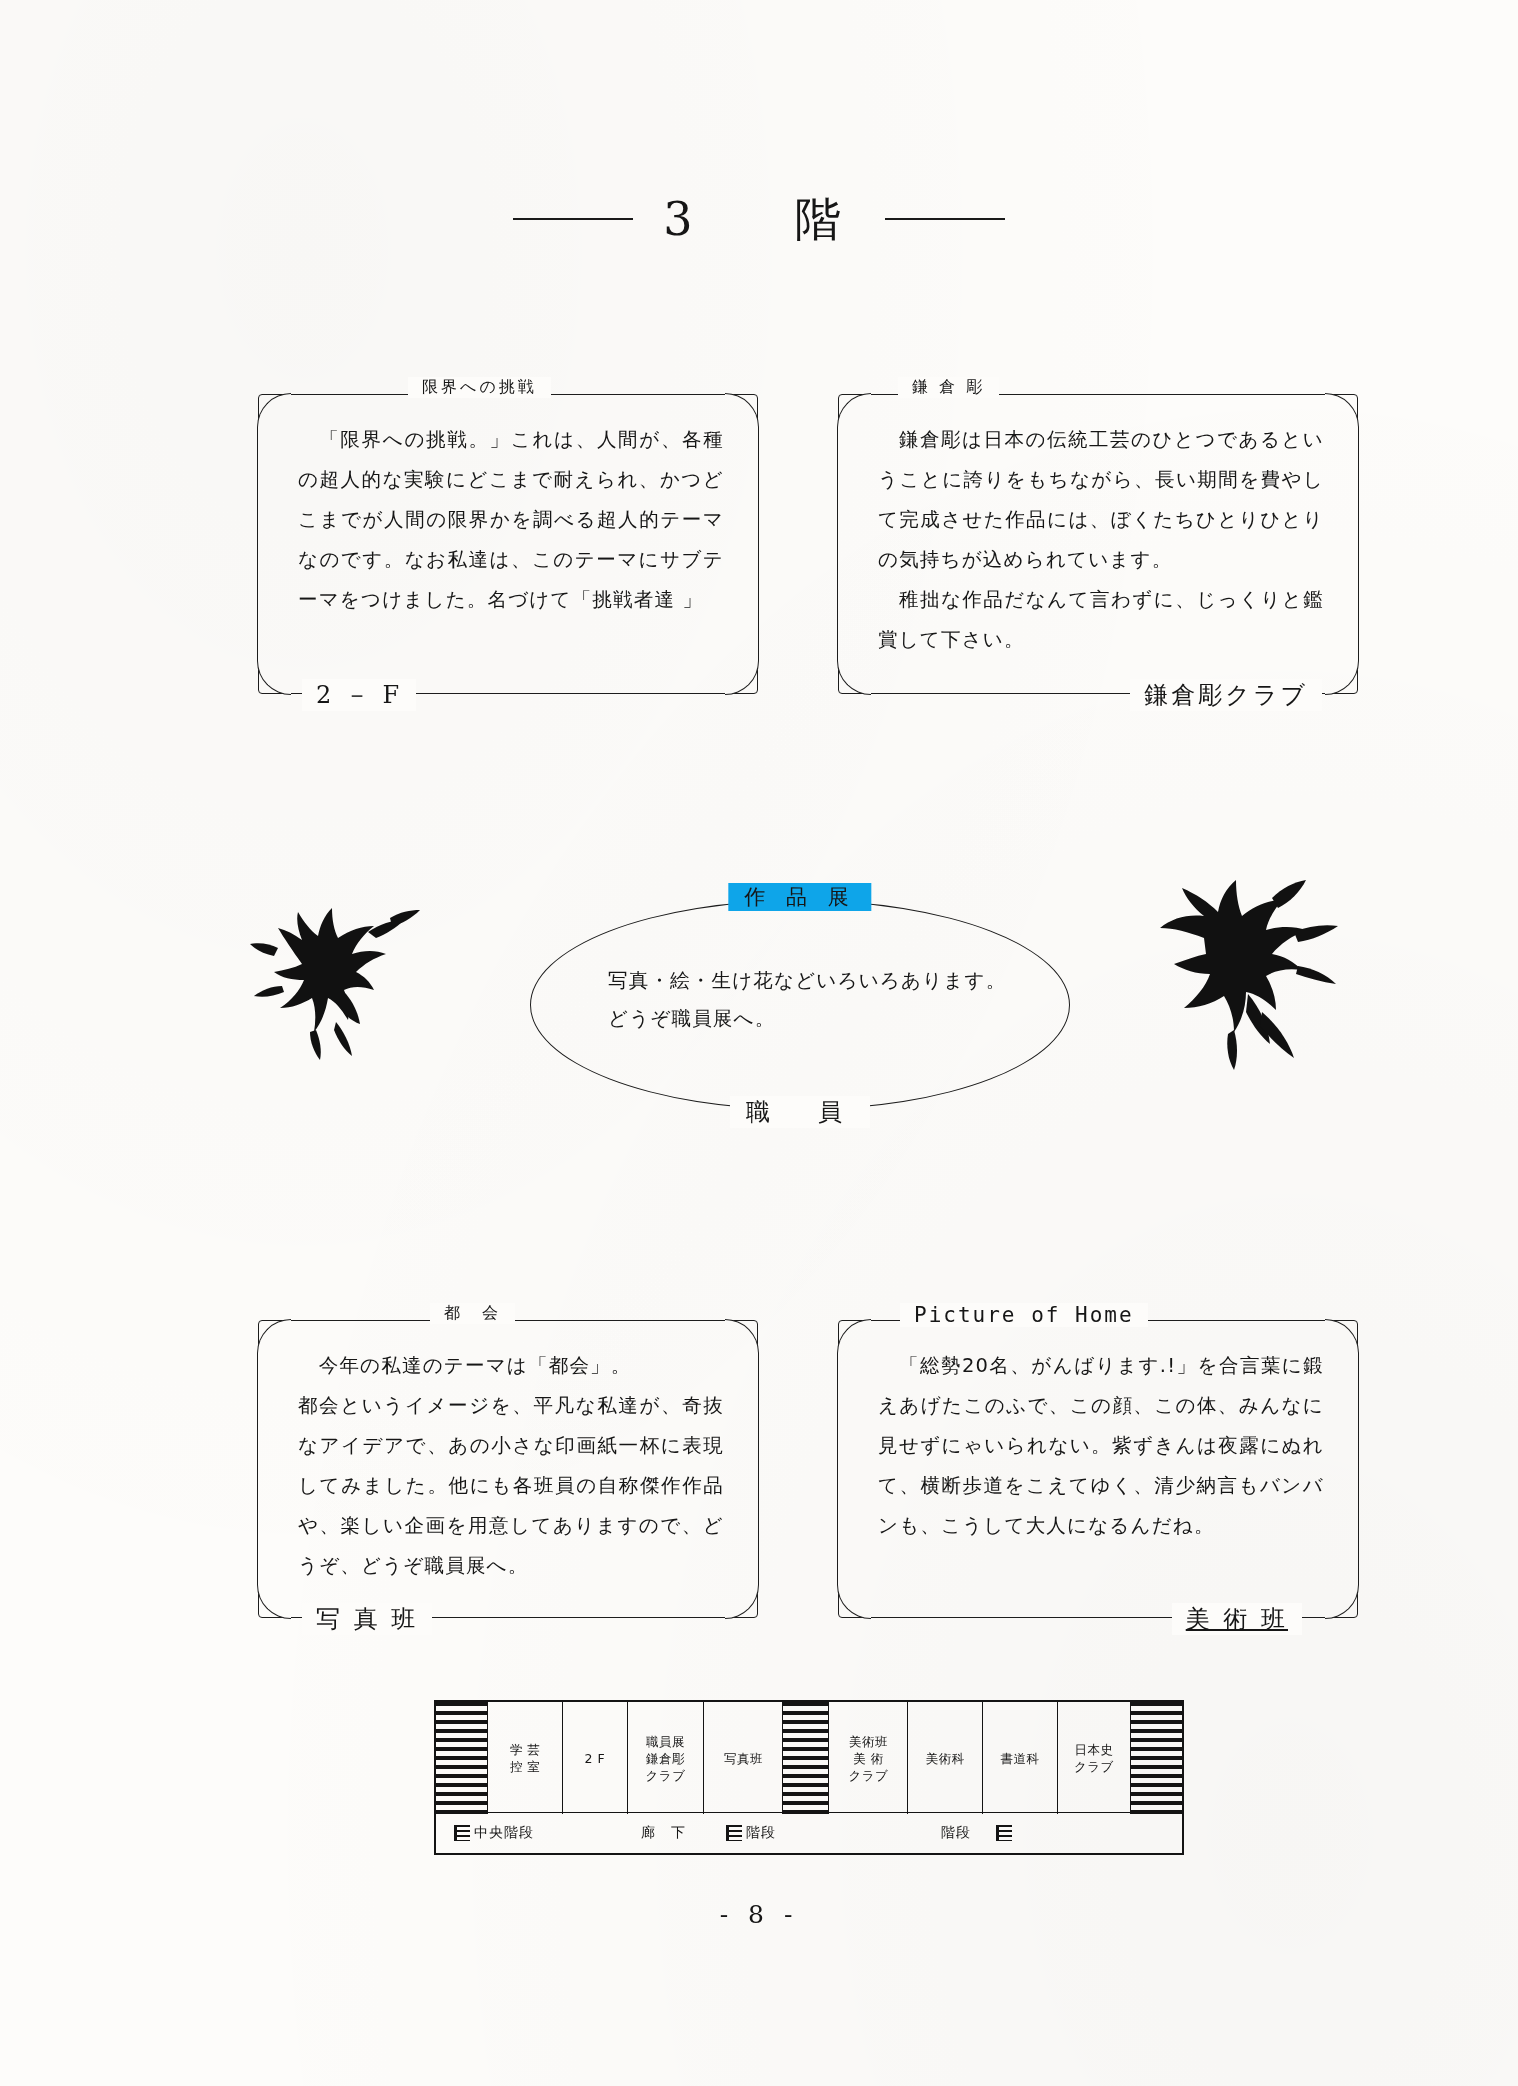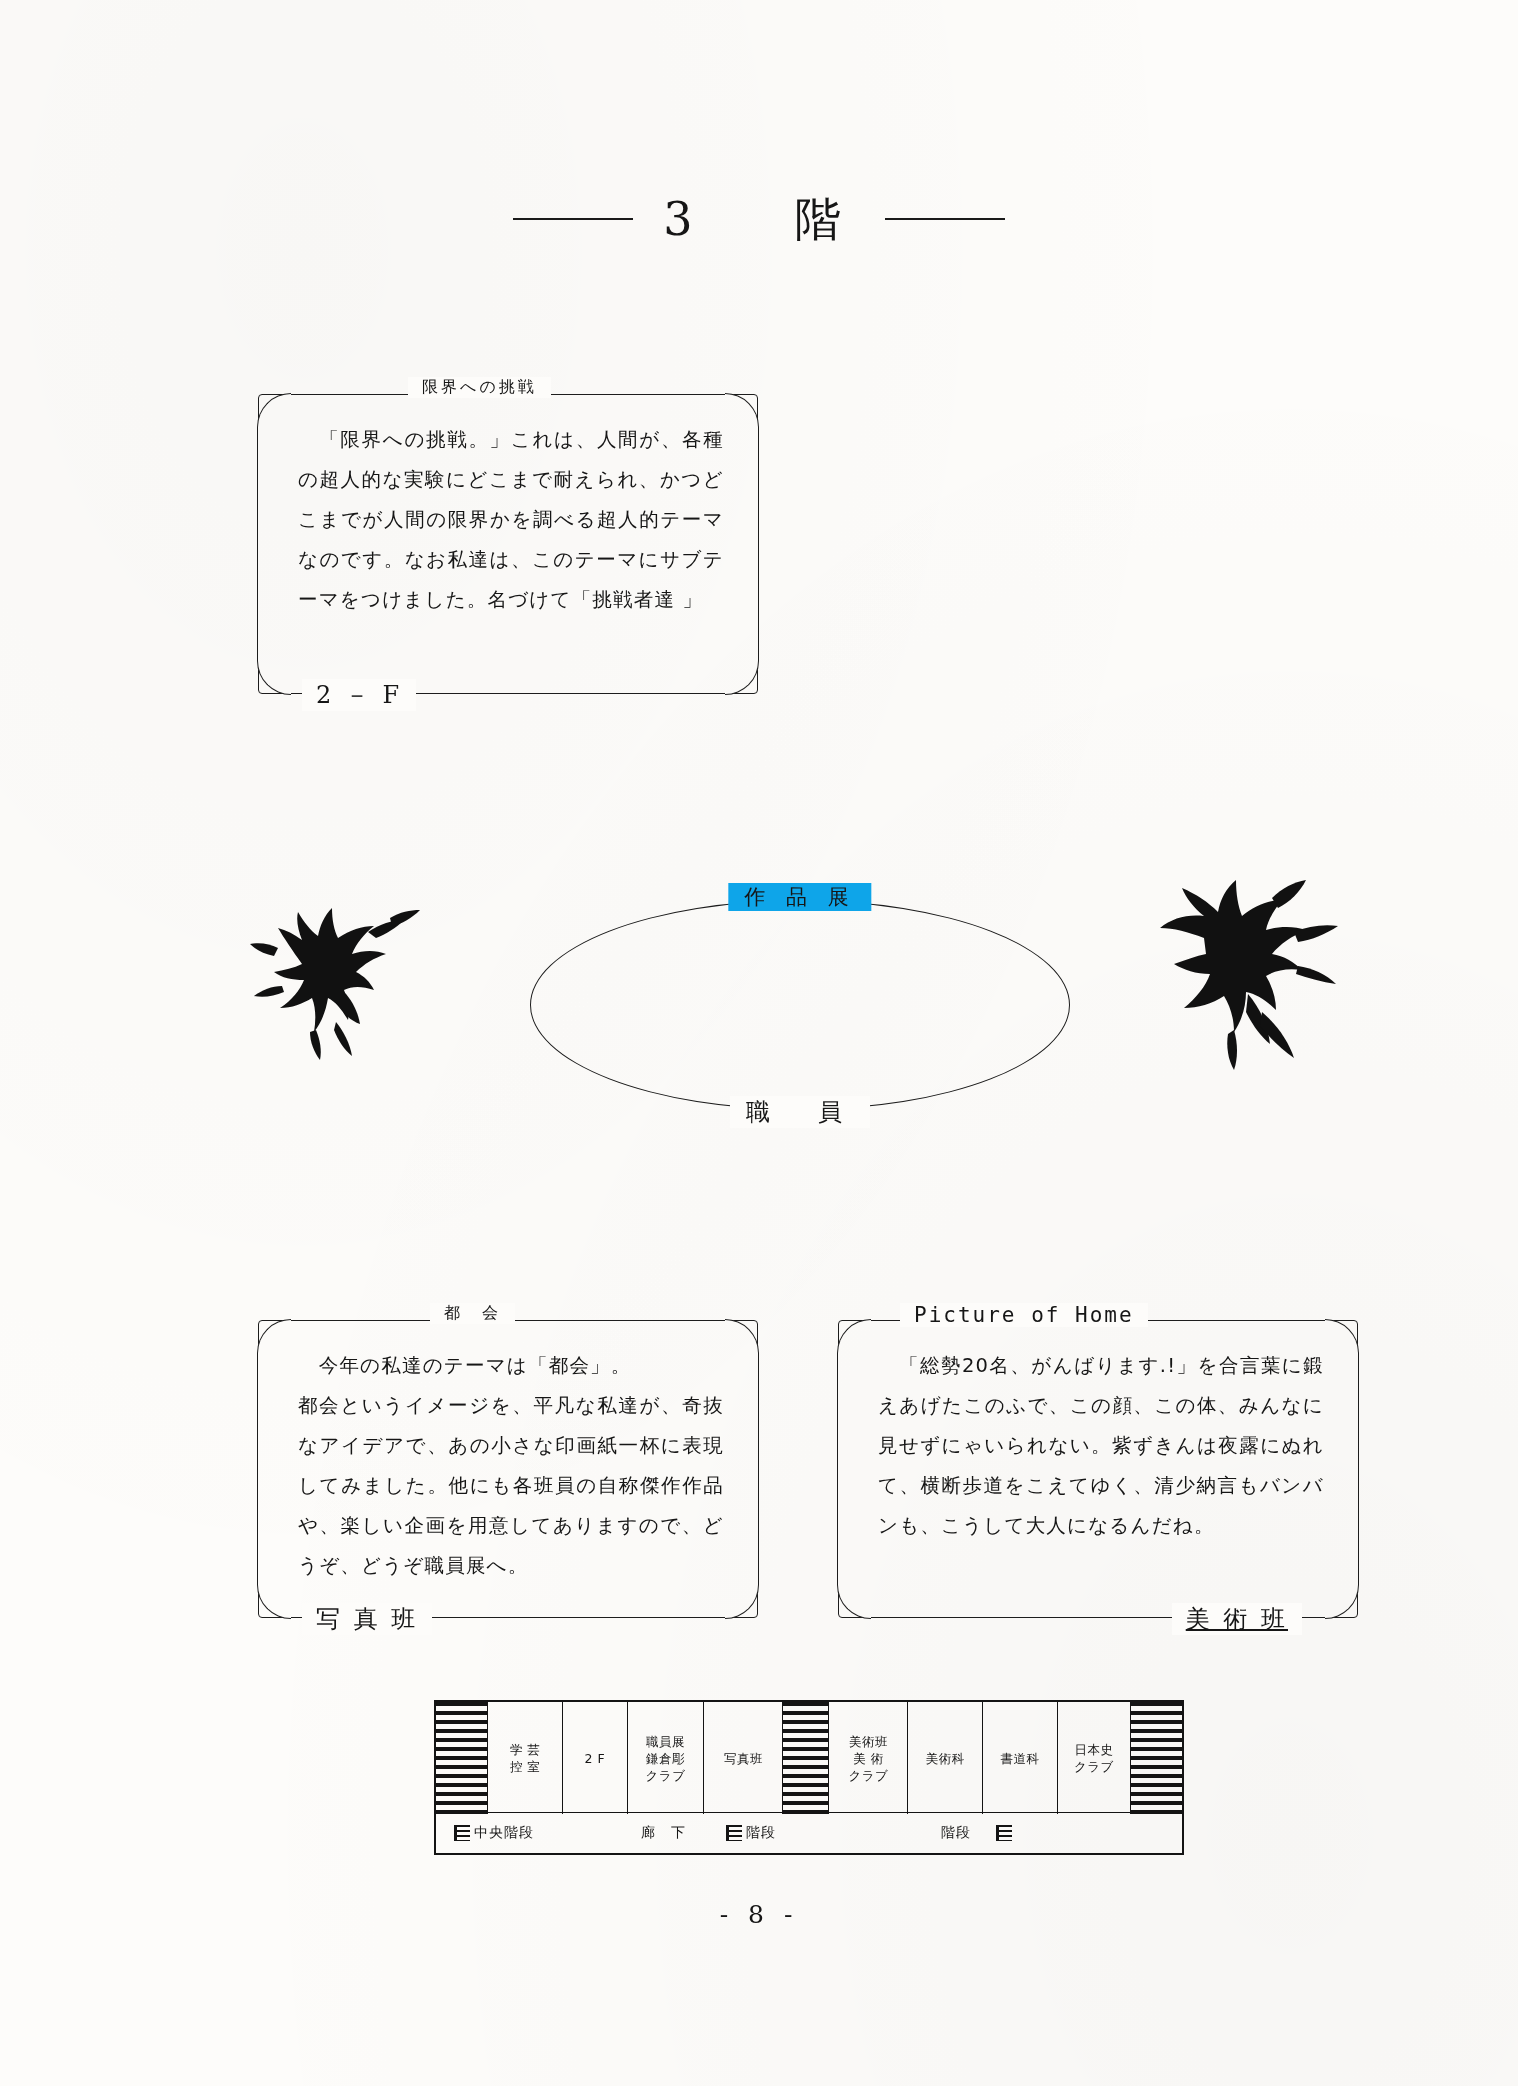--- a/index.html
+++ b/index.html
@@ -301,20 +301,27 @@
     <span class="rule right"></span>
   </div>
 
   <div class="card" id="card-challenge">
     <div class="frame"></div>
     <div class="title">限界への挑戦</div>
     <div class="body">　「限界への挑戦。」これは、人間が、各種の超人的な実験にどこまで耐えられ、かつどこまでが人間の限界かを調べる超人的テーマなのです。なお私達は、このテーマにサブテーマをつけました。名づけて「挑戦者達 」</div>
     <div class="footer">2 － F</div>
   </div>
 
+  <div class="card" id="card-kamakura">
+    <div class="frame"></div>
+    <div class="title">鎌 倉 彫</div>
+    <div class="body">　鎌倉彫は日本の伝統工芸のひとつであるということに誇りをもちながら、長い期間を費やして完成させた作品には、ぼくたちひとりひとりの気持ちが込められています。
+　稚拙な作品だなんて言わずに、じっくりと鑑賞して下さい。</div>
+    <div class="footer">鎌倉彫クラブ</div>
+  </div>
 
   <div class="illus" id="illus-pegasus">
     <svg viewBox="0 0 220 200" width="220" height="200" aria-hidden="true">
       <g fill="#111111">
         <path d="M62 92 C52 78 44 66 38 56 C46 58 54 62 62 68 C58 58 56 48 58 40 C64 50 70 58 78 64
                  C80 54 84 44 92 36 C92 48 94 58 98 66 C110 58 122 54 134 54
                  C124 62 116 72 112 82 C124 78 136 78 146 82 C134 86 124 92 116 100
                  C124 104 130 110 134 118 C122 114 112 114 104 118 C108 128 110 138 108 148
                  C102 138 96 130 88 126 C86 138 82 150 74 160 C76 148 76 136 72 126
                  C62 132 52 136 40 136 C52 128 60 118 64 108 C52 108 42 106 34 100 C44 98 54 96 62 92 Z"></path>
@@ -345,20 +352,22 @@
         <path d="M150 94 C164 96 178 102 188 112 C174 110 160 106 148 102 Z"></path>
         <path d="M146 60 C160 54 176 52 190 54 C178 62 164 68 150 70 Z"></path>
         <path d="M124 26 C134 16 146 10 158 8 C152 20 142 30 130 36 Z"></path>
       </g>
     </svg>
   </div>
 
   <div id="card-exhibit">
     <div class="lens"></div>
     <div class="title">作 品 展</div>
+    <div class="body">写真・絵・生け花などいろいろあります。
+どうぞ職員展へ。</div>
     <div class="footer">職　員</div>
   </div>
 
   <div class="card" id="card-tokai">
     <div class="frame"></div>
     <div class="title">都　会</div>
     <div class="body">　今年の私達のテーマは「都会」。
 都会というイメージを、平凡な私達が、奇抜なアイデアで、あの小さな印画紙一杯に表現してみました。他にも各班員の自称傑作作品や、楽しい企画を用意してありますので、どうぞ、どうぞ職員展へ。</div>
     <div class="footer">写 真 班</div>
   </div>

